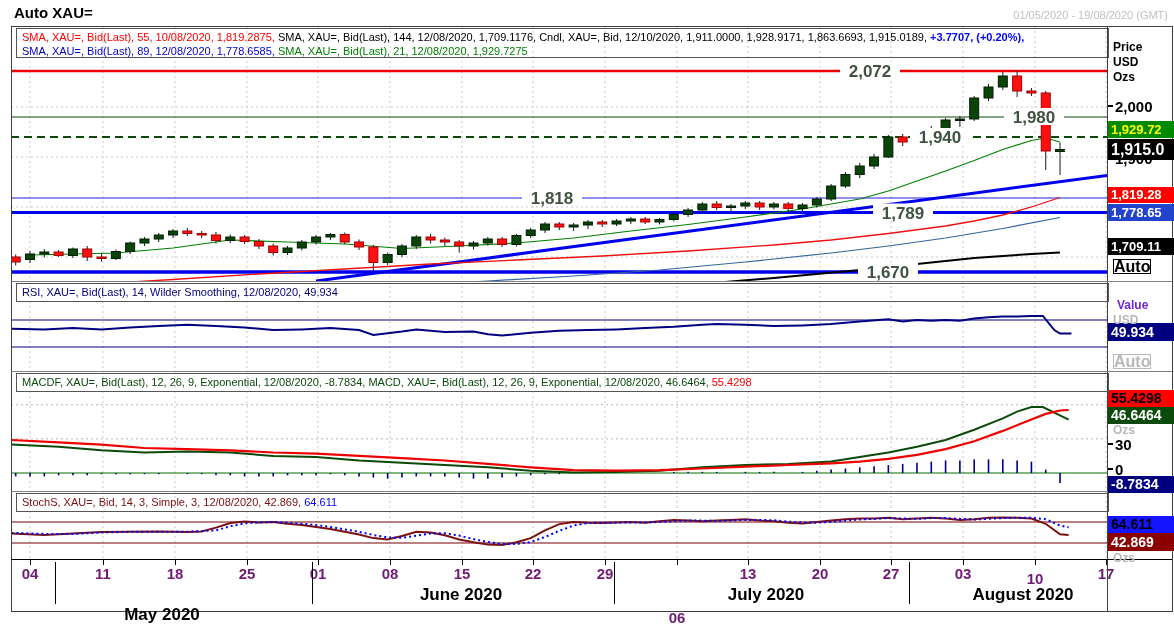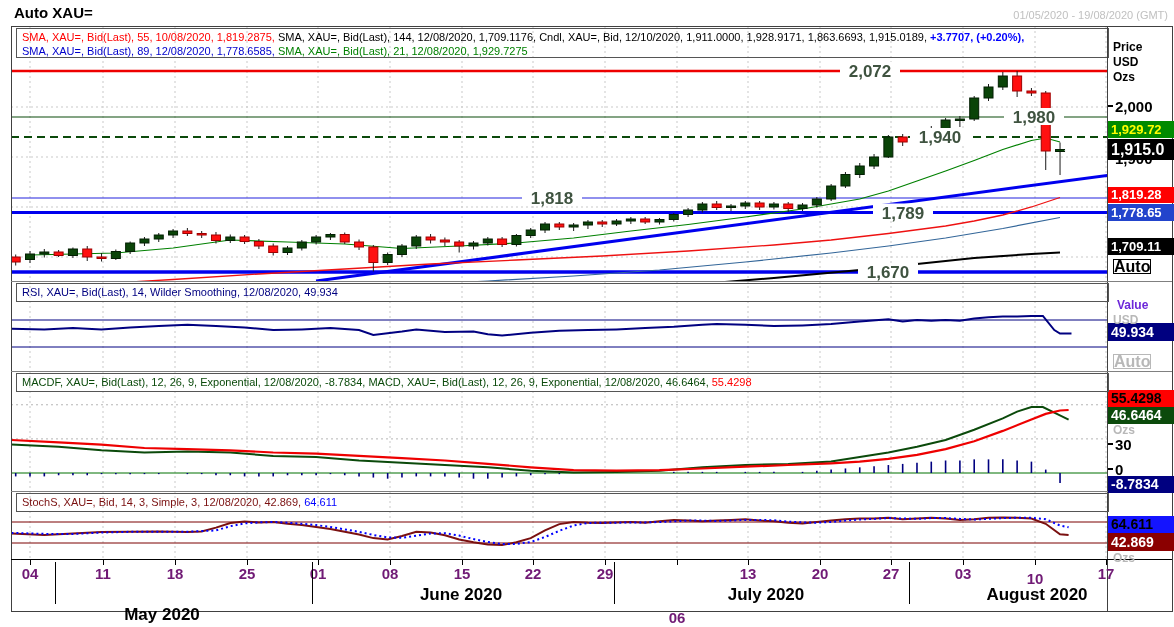--- a/index.html
+++ b/index.html
@@ -590,18 +590,18 @@
       <div class="abs xtick" style="left: 1035px; top: 570px;">10</div>
       <div class="abs" style="left: 1106px; top: 560px; width: 1px; height: 5px; background: rgb(0, 0, 0);"></div>
       <div class="abs xtick" style="left: 1106px; top: 565px;">17</div>
       <div class="abs" style="left: 55px; top: 562px; width: 1px; height: 42px; background: rgb(0, 0, 0);"></div>
       <div class="abs xmonth" style="left: 162px; top: 585px; margin-top: 20px;">May 2020</div>
       <div class="abs" style="left: 312px; top: 562px; width: 1px; height: 42px; background: rgb(0, 0, 0);"></div>
       <div class="abs xmonth" style="left: 461px; top: 585px;">June 2020</div>
       <div class="abs" style="left: 614px; top: 562px; width: 1px; height: 42px; background: rgb(0, 0, 0);"></div>
       <div class="abs xmonth" style="left: 766px; top: 585px;">July 2020</div>
       <div class="abs" style="left: 909px; top: 562px; width: 1px; height: 42px; background: rgb(0, 0, 0);"></div>
-      <div class="abs xmonth" style="left: 1023px; top: 585px; margin-left: 14px;">August 2020</div>
+      <div class="abs xmonth" style="left: 1023px; top: 585px;">August 2020</div>
     </div>
 <div class="abs legendbox" style="left: 16px; top: 283px; width: 1086px; height: 16px; line-height: 15px;"><span style="color: rgb(0, 0, 128);">RSI, XAU=, Bid(Last),  14, Wilder Smoothing, 12/08/2020, 49.934</span></div>
     <div class="abs legendbox" style="left: 16px; top: 373px; width: 1086px; height: 16px; line-height: 15px;"><span style="color: rgb(11, 74, 11);">MACDF, XAU=, Bid(Last),  12, 26, 9, Exponential, 12/08/2020, -8.7834, MACD, XAU=, Bid(Last),  12, 26, 9, Exponential, 12/08/2020, 46.6464, </span><span style="color: rgb(255, 0, 0);">55.4298</span></div>
     <div class="abs legendbox" style="left: 16px; top: 493px; width: 1086px; height: 16px; line-height: 15px;"><span style="color: rgb(122, 16, 16);">StochS, XAU=, Bid,  14, 3, Simple, 3, 12/08/2020, 42.869, </span><span style="color: rgb(0, 0, 255);">64.611</span></div>
   </div>
 
 </body></html>

